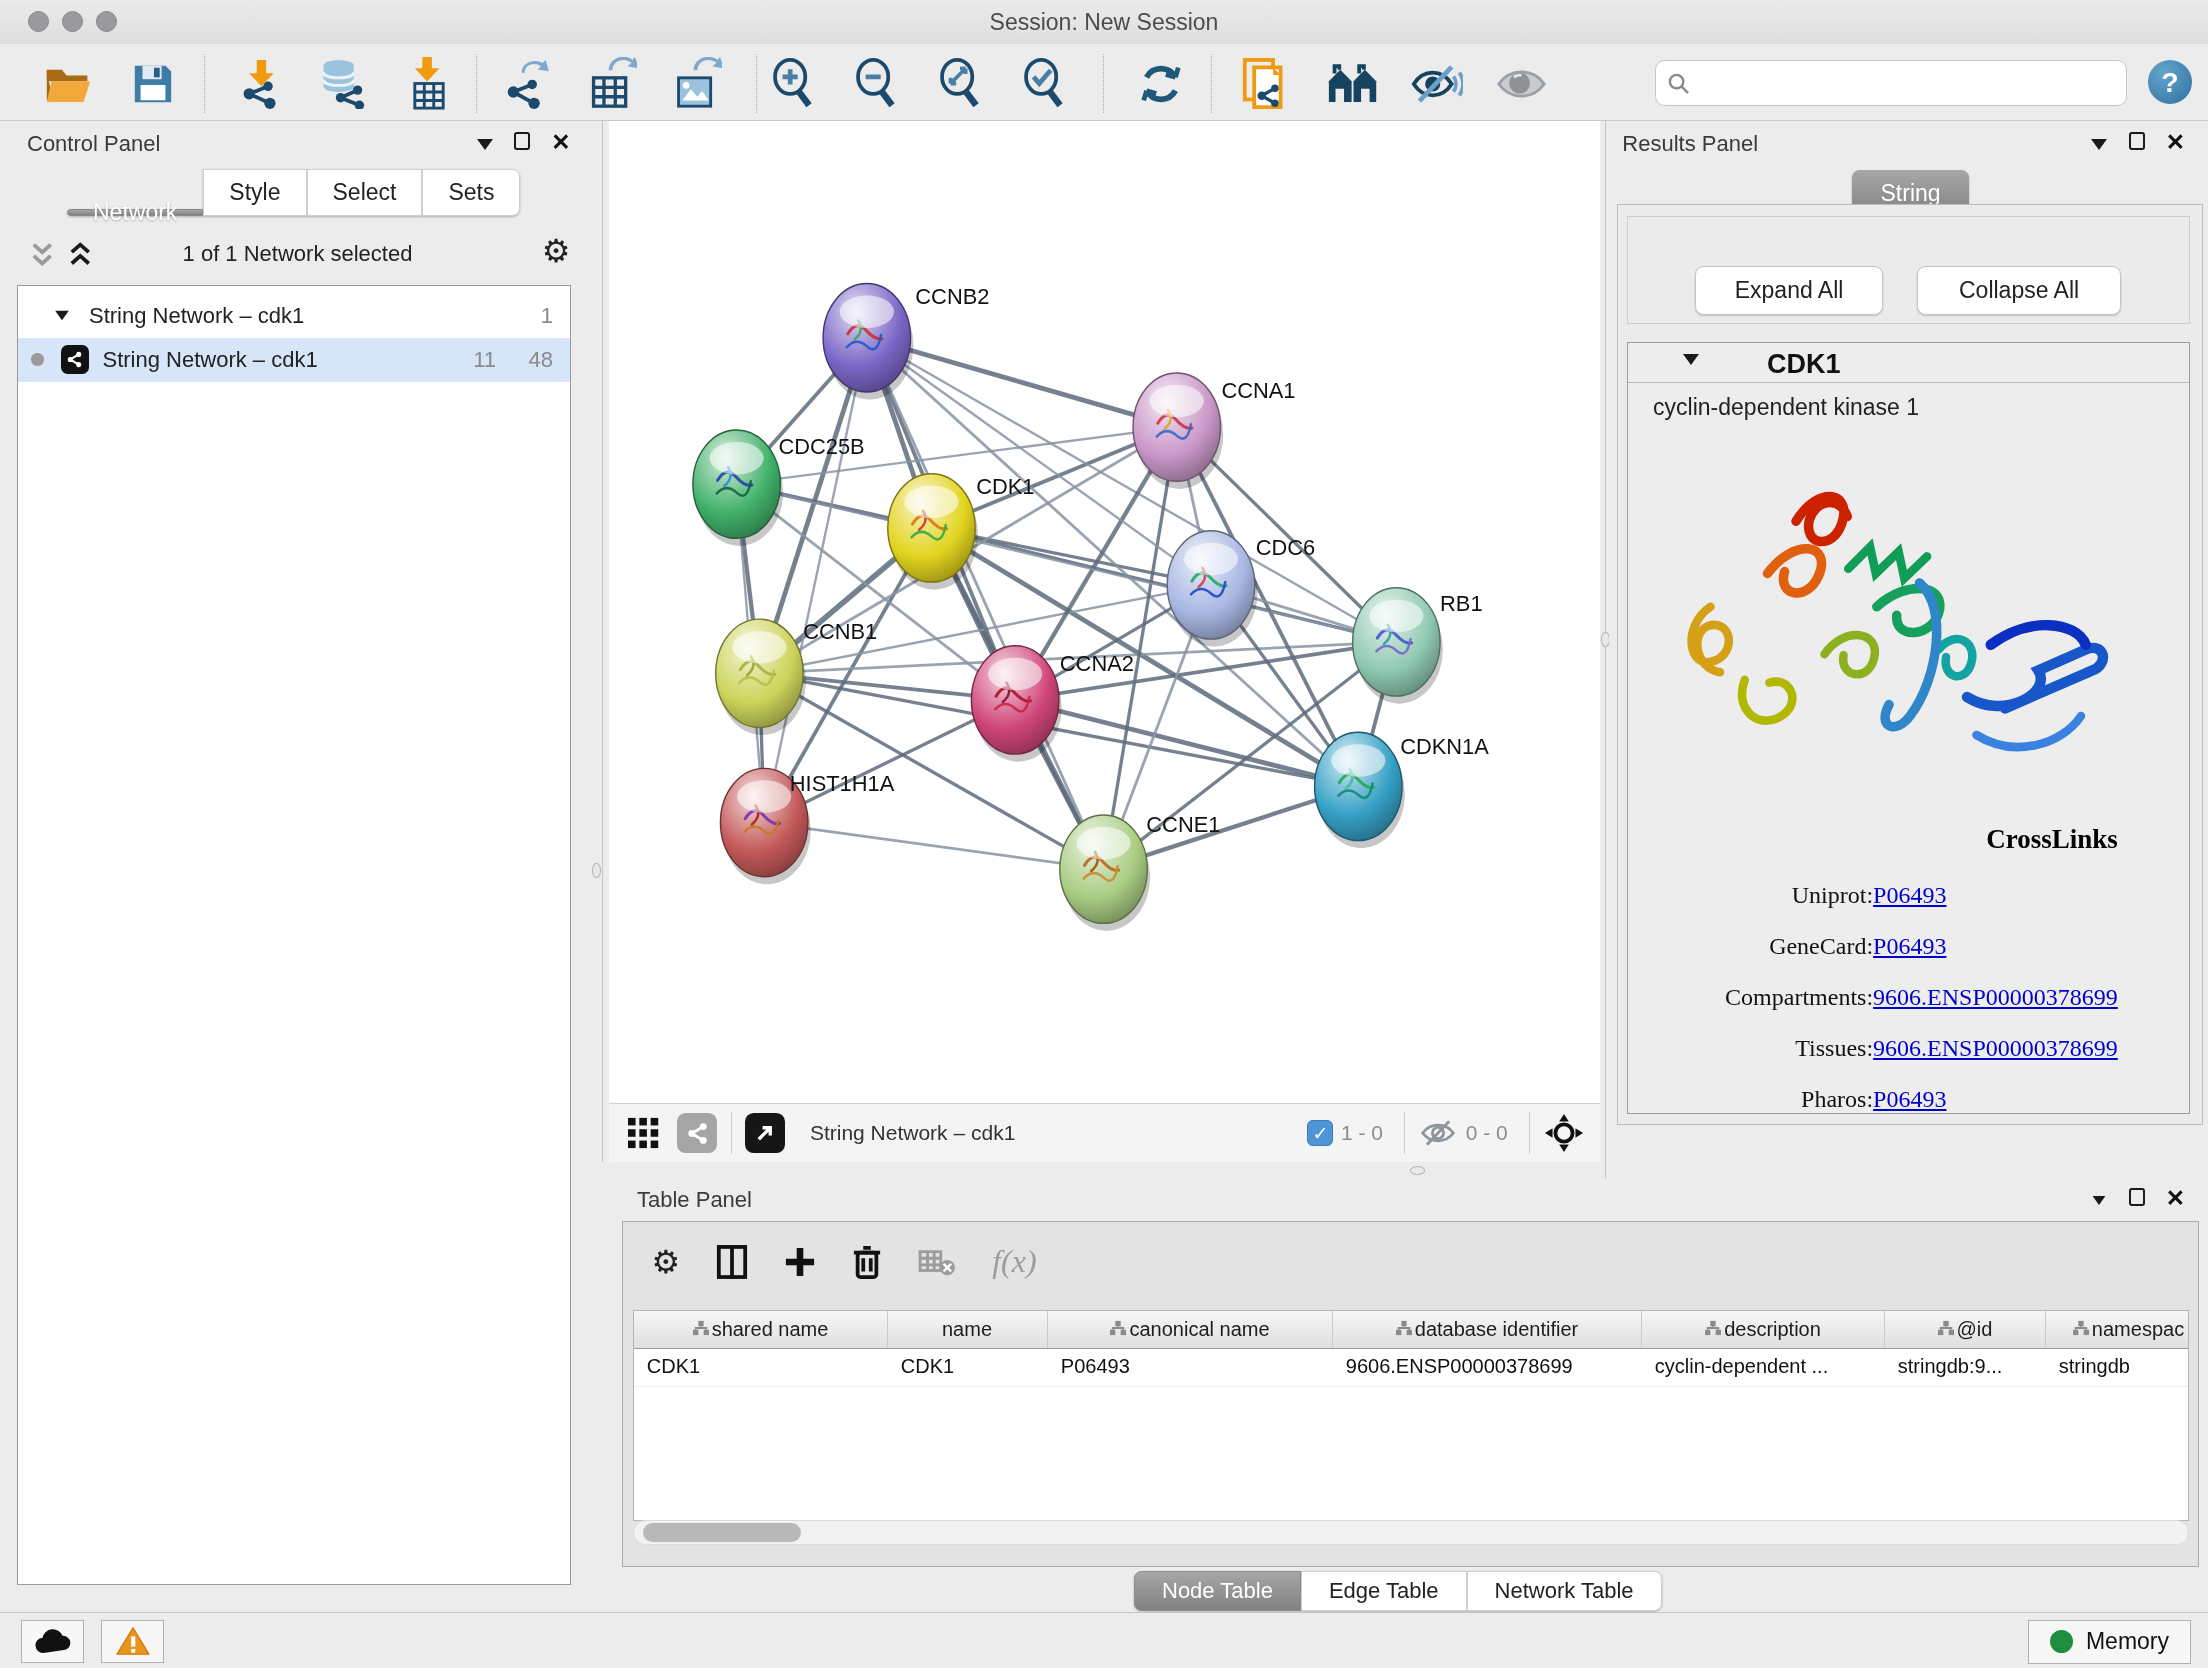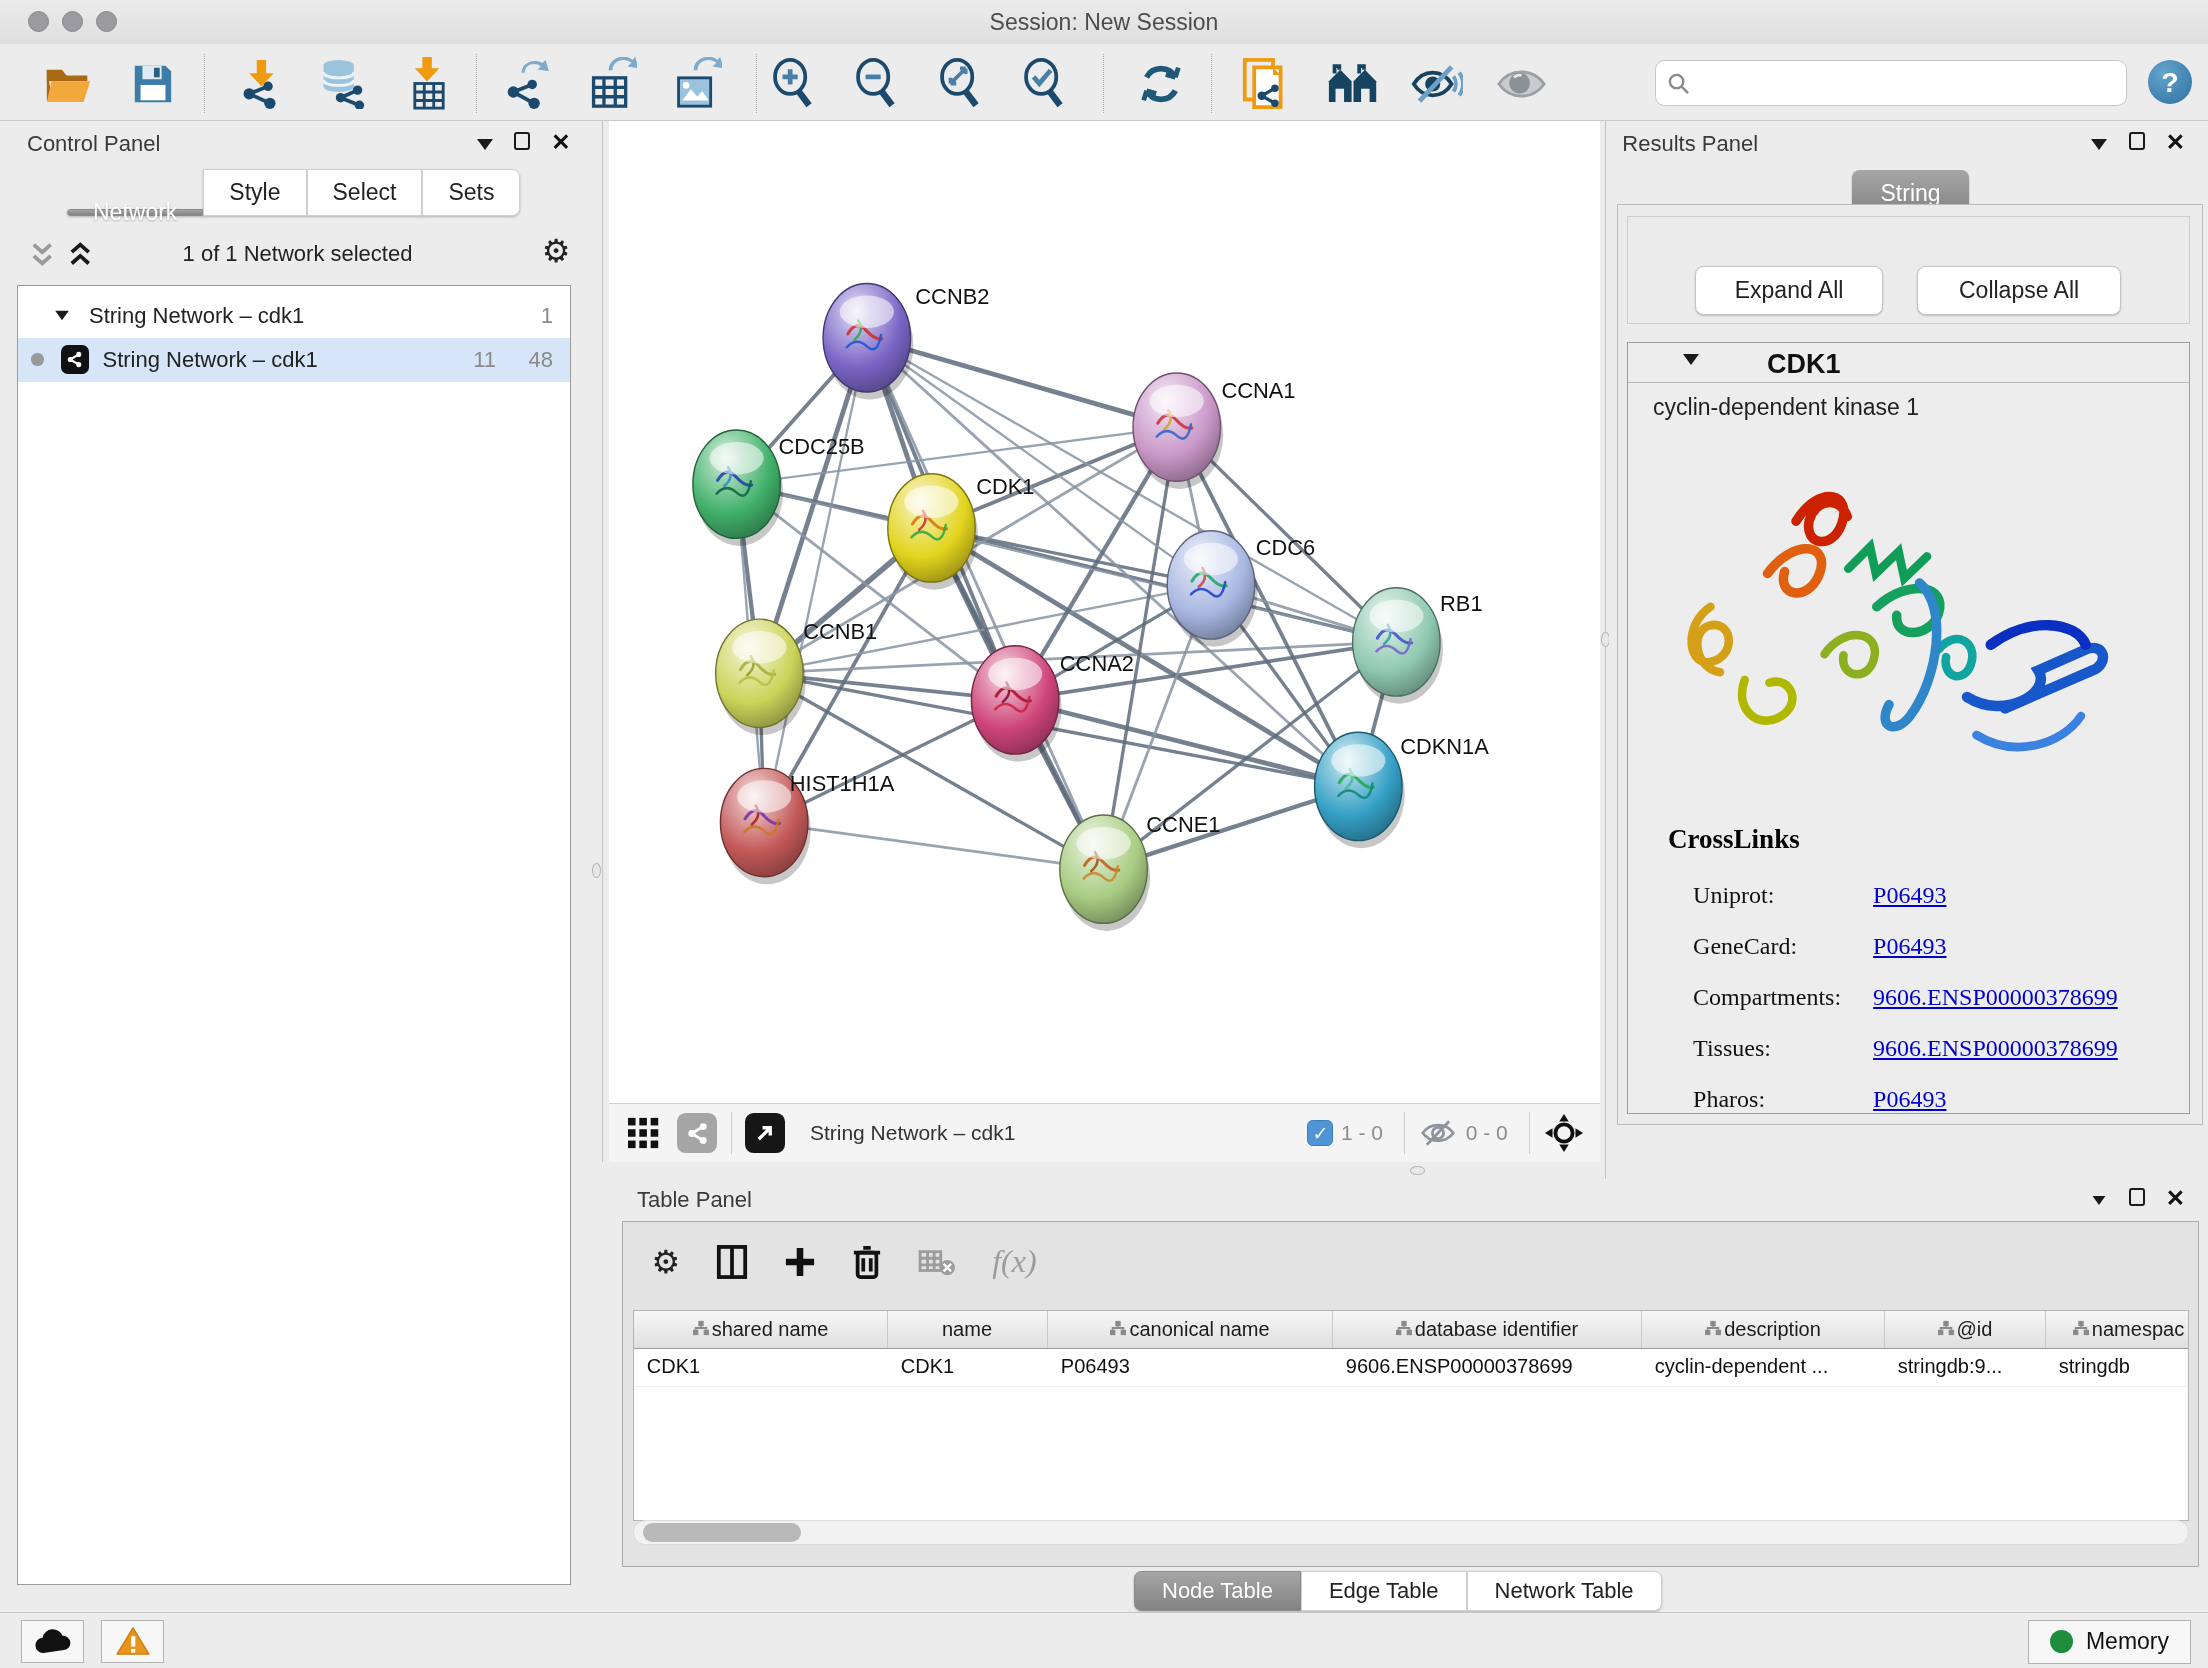--- a/index.html
+++ b/index.html
@@ -84,21 +84,21 @@
     background:#ebebeb;border:1.9px solid #bdbdbd;}
   .rp-btnrow{position:absolute;left:9.5px;top:10.5px;width:563px;height:108px;border:1.9px solid #cdcdcd;}
   .rbtn{position:absolute;top:49px;height:49px;background:#fff;border:1px solid #c2c2c2;
     border-radius:8.6px;font-size:23px;display:flex;align-items:center;justify-content:center;
     box-shadow:0 1px 1.9px rgba(0,0,0,.18);}
   .rp-section{position:absolute;left:9.5px;top:137px;width:563px;height:772px;
     border:1.9px solid #9c9c9c;background:#ededed;}
   .sec-head{position:absolute;left:0;top:0;width:100%;height:40px;border-bottom:1.9px solid #b9b9b9;}
   .sec-title{position:absolute;left:139px;top:5.7px;font-size:27px;font-weight:bold;color:#111;}
   .sec-desc{position:absolute;left:25px;top:51px;font-size:23px;color:#222;}
-  .crosslinks{position:absolute;left:40px;top:481px;font-family:"Liberation Serif",serif;}
+  .crosslinks{position:absolute;left:40px;top:481px;font-family:"Liberation Serif",serif;text-align:right;}
   .cl-title{font-size:27px;font-weight:bold;color:#000;margin-bottom:15px;}
   .cl-row{display:flex;height:51px;align-items:center;font-size:24px;}
   .cl-label{width:205px;color:#111;padding-left:25px;}
   .cl-link{color:#0000cc;text-decoration:underline;}
 
   
   .table-panel{position:absolute;left:600px;top:1179px;width:1608px;height:433px;background:#ececec;}
   .tp-head{position:absolute;left:37px;top:7.6px;}
   .tp-ctls{position:absolute;right:23px;top:5.7px;}
   .tp-inner{position:absolute;left:22px;top:42px;width:1577px;height:346px;

